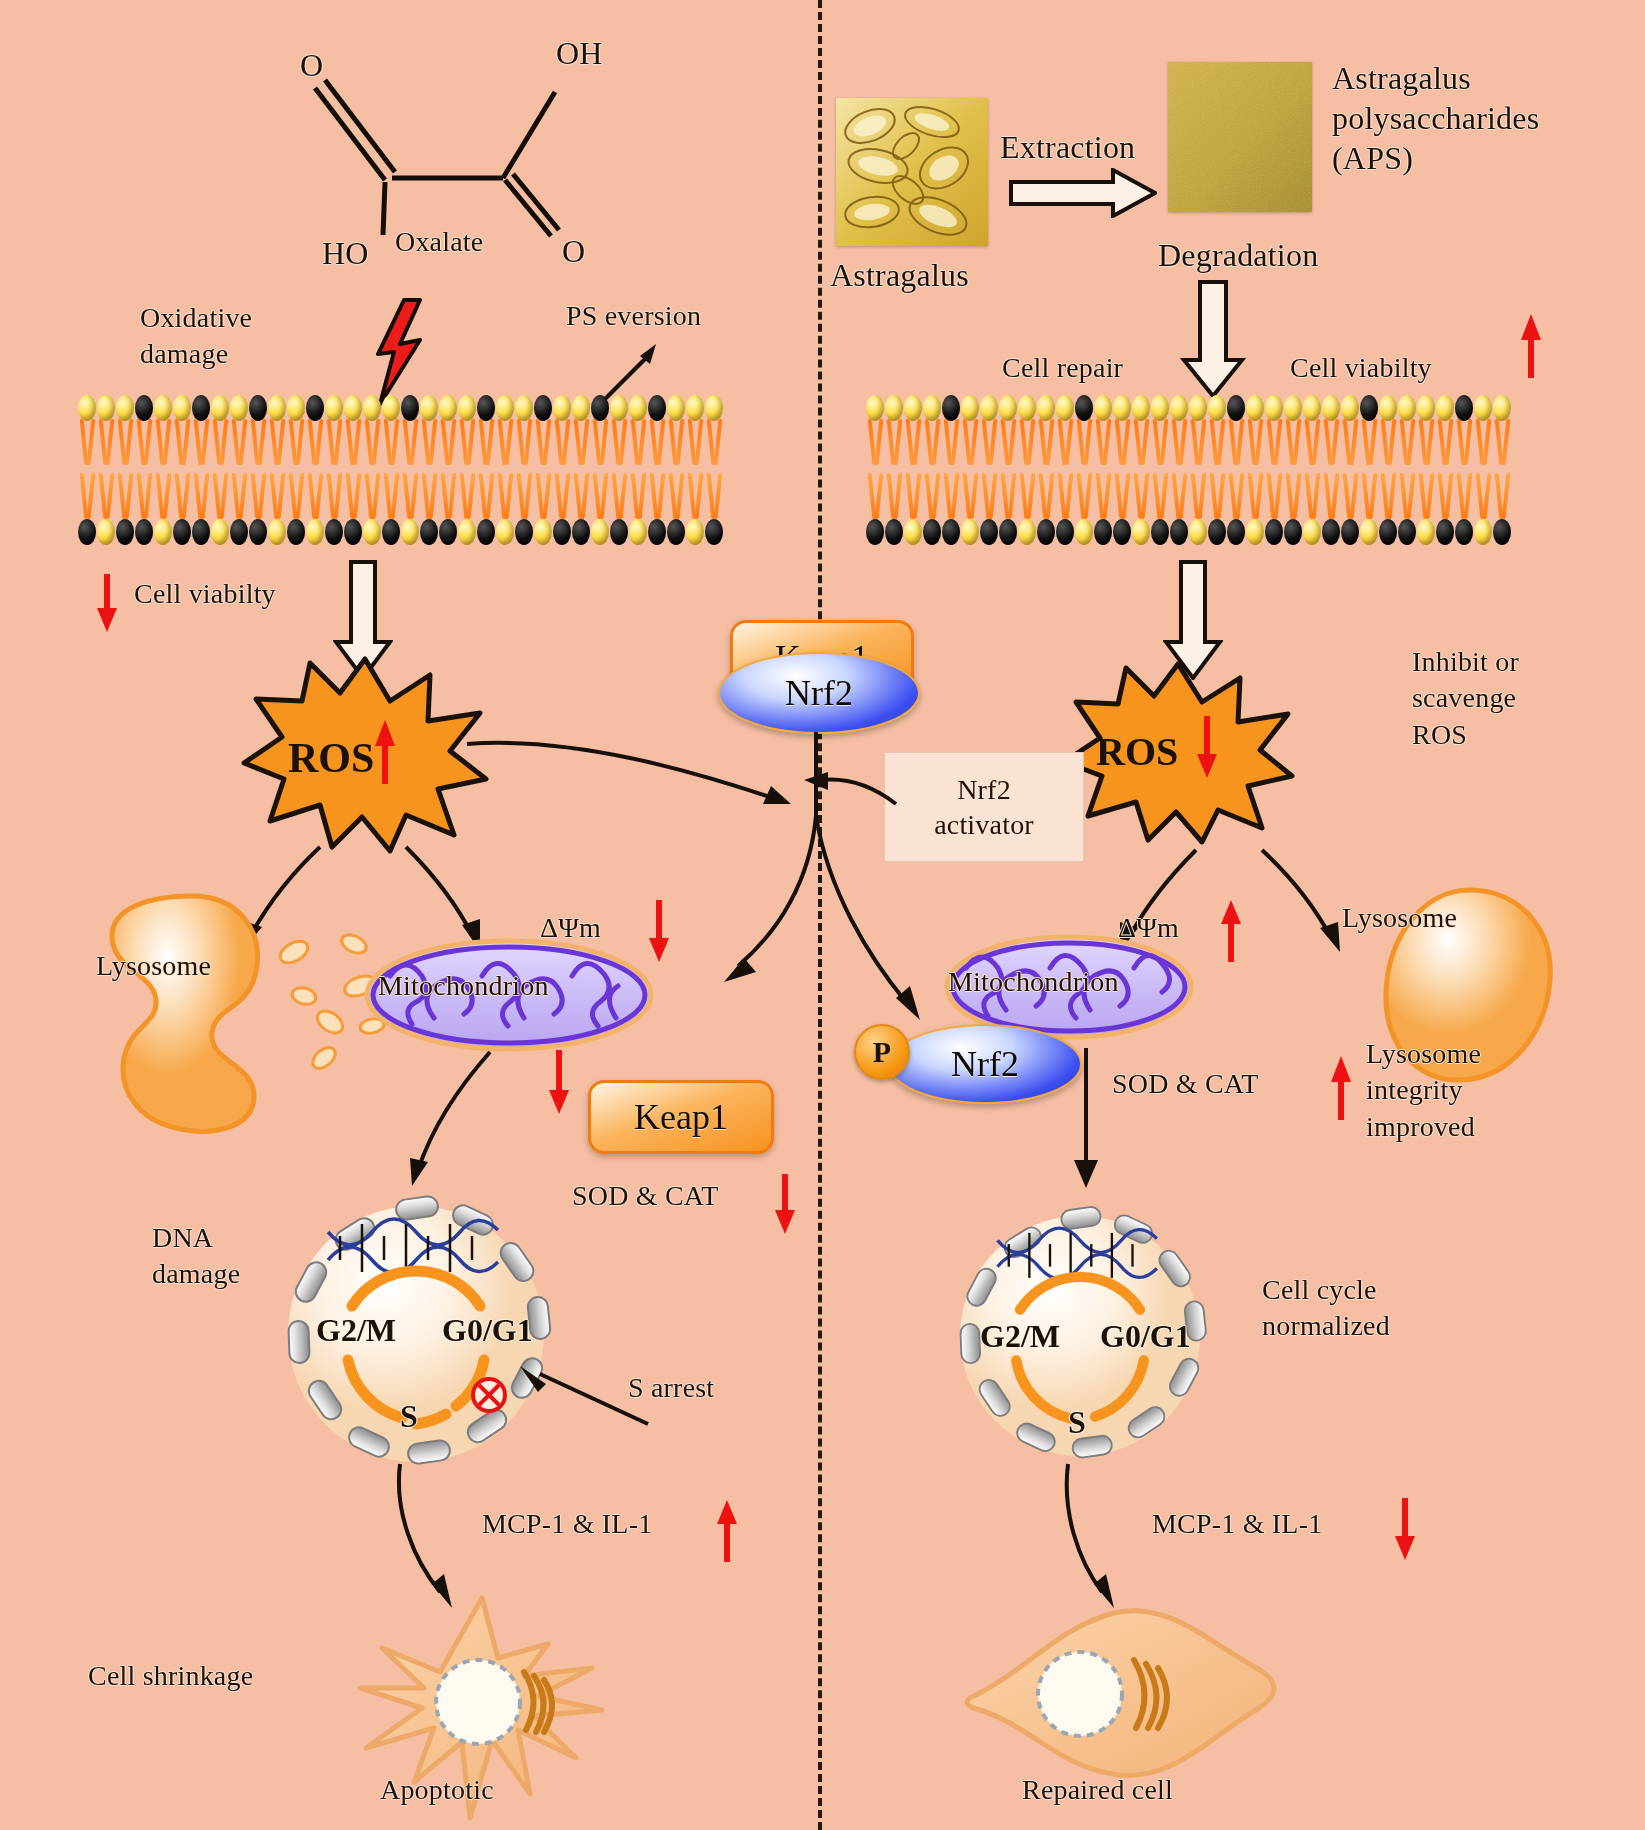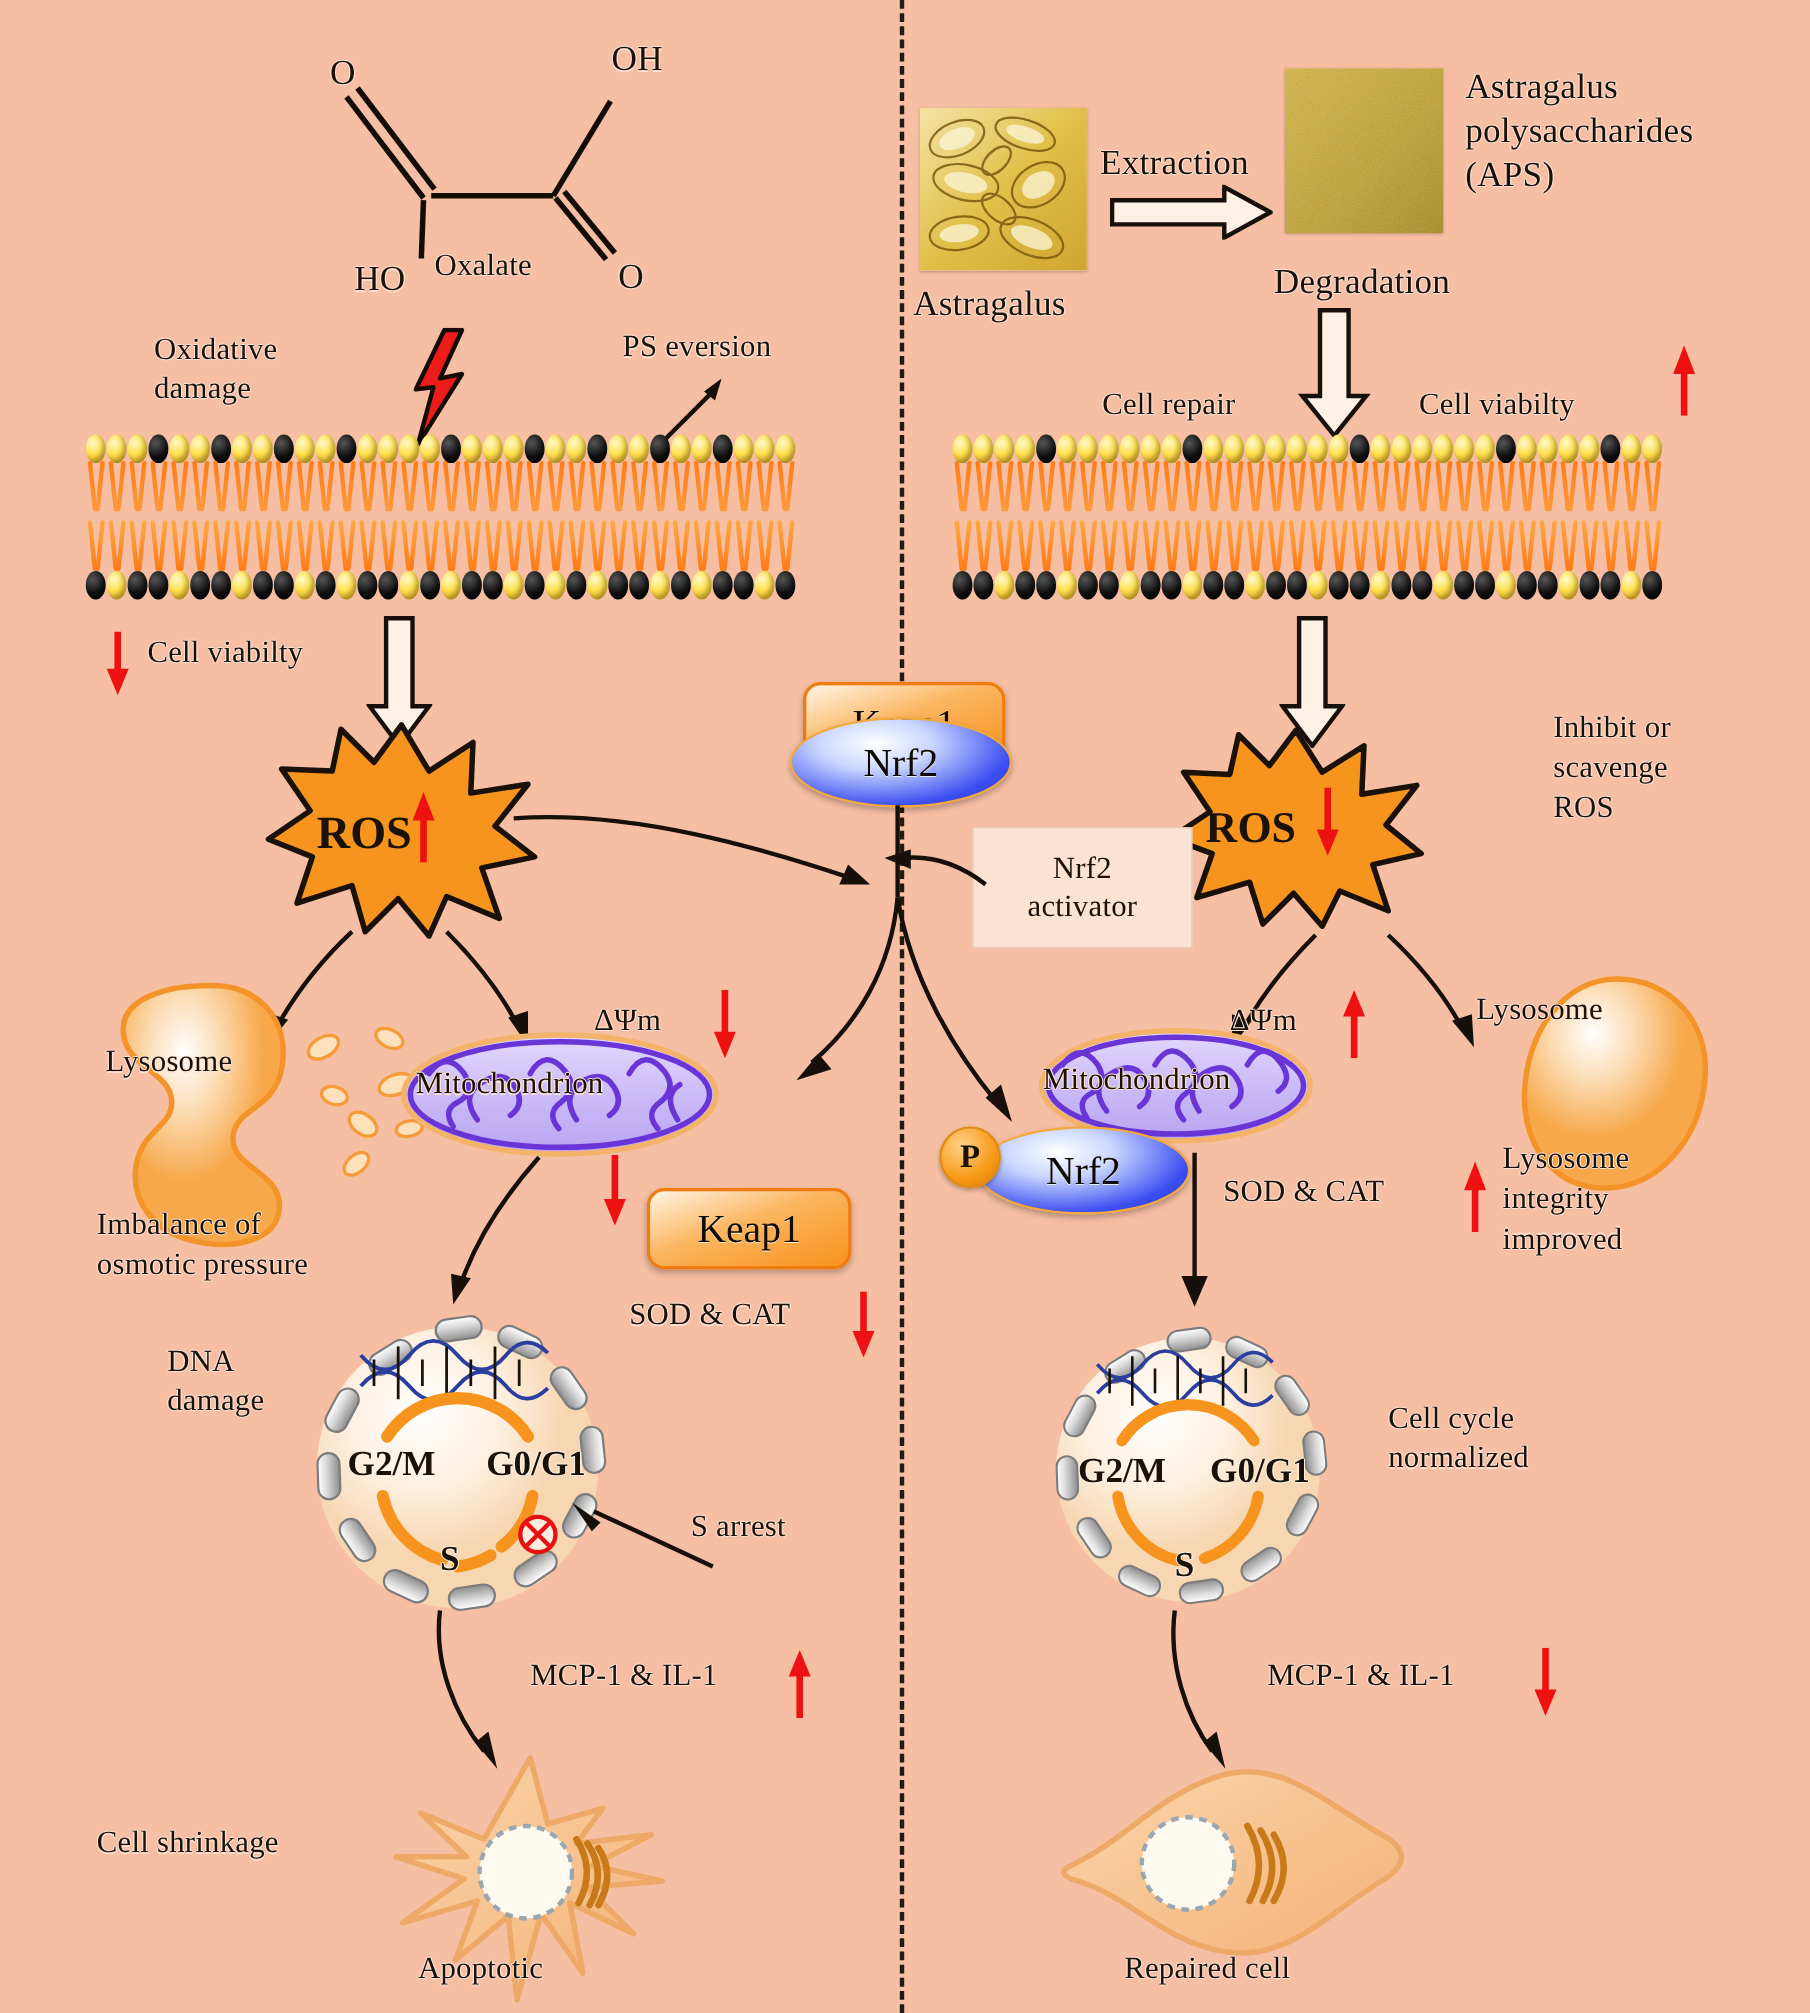--- a/index.html
+++ b/index.html
@@ -405,22 +405,20 @@
       <ellipse cx="26" cy="22" rx="15" ry="9" transform="rotate(-30 26 22)"></ellipse>
       <ellipse cx="86" cy="14" rx="13" ry="8" transform="rotate(25 86 14)"></ellipse>
       <ellipse cx="36" cy="66" rx="12" ry="8" transform="rotate(15 36 66)"></ellipse>
       <ellipse cx="92" cy="56" rx="16" ry="9" transform="rotate(-20 92 56)"></ellipse>
       <ellipse cx="62" cy="92" rx="14" ry="9" transform="rotate(35 62 92)"></ellipse>
       <ellipse cx="104" cy="96" rx="12" ry="7" transform="rotate(-10 104 96)"></ellipse>
       <ellipse cx="56" cy="128" rx="13" ry="8" transform="rotate(-40 56 128)"></ellipse>
     </g>
   </svg>
   <div class="abs txt t34" style="left:96px;top:950px;">Lysosome</div>
-  <div class="abs txt t34" style="left:88px;top:1096px;line-height:1.3;">Imbalance of
-osmotic pressure</div>
 
   
   <div class="abs txt t34" style="left:540px;top:912px;">ΔΨm</div>
   <svg class="rarrow" style="left:648px;top:900px;" width="22" height="64" viewBox="0 0 22 64">
     <line x1="11" y1="0" x2="11" y2="44" stroke="#ee1111" stroke-width="6"></line>
     <path d="M11 62 L1 38 L21 38 Z" fill="#ee1111"></path>
   </svg>
   <svg class="mito" style="left:364px;top:938px;" width="290" height="114" viewBox="0 0 290 114">
     <defs>
         <linearGradient id="mig" x1="0" y1="0" x2="0" y2="1">

